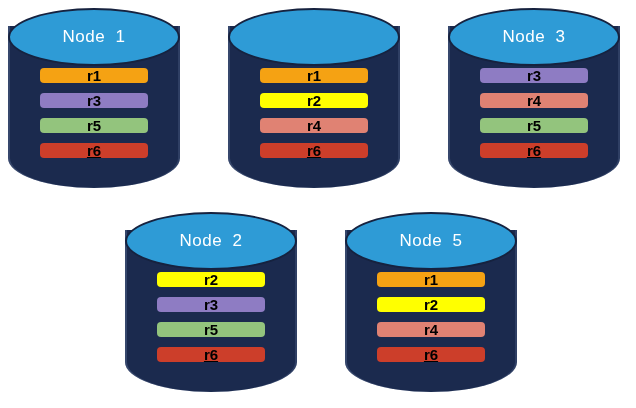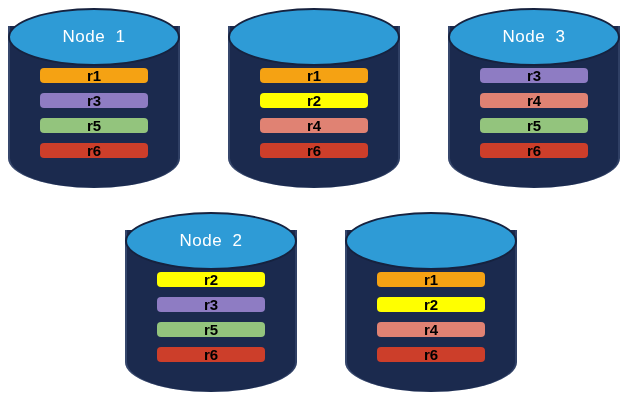--- a/index.html
+++ b/index.html
@@ -87,21 +87,21 @@
     margin-bottom: 10px;
     border-radius: 4px;
     display: flex;
     align-items: center;
     justify-content: center;
     color: #000000;
     font-size: 15px;
     font-weight: bold;
     line-height: 1;
   }
-  .replica:last-child { margin-bottom: 0; }
+  .replica:last-child { margin-bottom: 0; text-decoration: underline; }
 </style>
 </head>
 <body>
 
 <div id="diagram">
     <div class="node" style="left: 8px; top: 8px;">
       <div class="cyl-body"></div>
       <div class="cyl-top"></div>
       <div class="node-label">Node  1</div>
       <div class="replica-list">
@@ -139,20 +139,21 @@
       <div class="replica-list">
         <div class="replica" style="background: rgb(255, 255, 0);">r2</div>
         <div class="replica" style="background: rgb(142, 124, 195);">r3</div>
         <div class="replica" style="background: rgb(147, 196, 125);">r5</div>
         <div class="replica" style="background: rgb(204, 62, 42);">r6</div>
       </div>
     </div>
     <div class="node" style="left: 345px; top: 212px;">
       <div class="cyl-body"></div>
       <div class="cyl-top"></div>
+      <div class="node-label">Node  5</div>
       <div class="replica-list">
         <div class="replica" style="background: rgb(245, 162, 19);">r1</div>
         <div class="replica" style="background: rgb(255, 255, 0);">r2</div>
         <div class="replica" style="background: rgb(224, 130, 115);">r4</div>
         <div class="replica" style="background: rgb(204, 62, 42);">r6</div>
       </div>
     </div>
   </div>
 
 </body></html>

